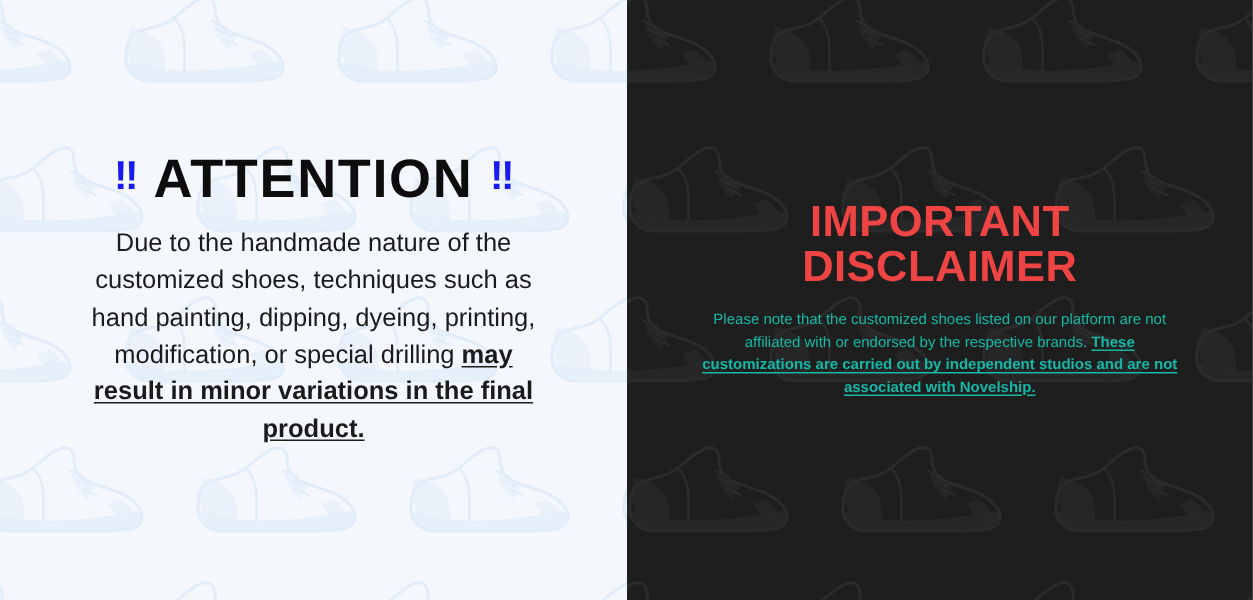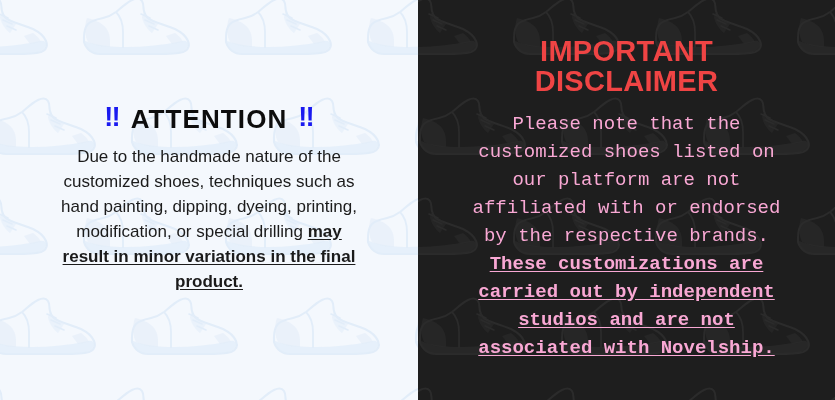--- a/index.html
+++ b/index.html
@@ -63,21 +63,21 @@
     color:#1a1af0;
     font-size:27px;
     font-weight:bold;
     letter-spacing:-1px;
     line-height:1;
     transform:translateY(-1px);
   }
 
   .attn-title {
     color:#0d0d0d;
-    font-size:26px;
+    font-size:36px;
     font-weight:bold;
     letter-spacing:1.1px;
     line-height:1;
   }
 
   .attn-body {
     color:#1b1b1b;
     font-size:17px;
     line-height:1.47;
     max-width:312px;
@@ -99,26 +99,25 @@
   .disc-title {
     color:#ef4444;
     font-size:29px;
     font-weight:bold;
     line-height:1.03;
     letter-spacing:0.3px;
     margin-bottom:14px;
   }
 
   .disc-body {
-    color:#f9a8d4;
-    font-size:19px;
+    color:#14b8a6;
+    font-size:10px;
     line-height:1.47;
     max-width:320px;
     margin:0 auto;
-    font-family:Liberation Mono, monospace;
   }
 
   .disc-body .em {
     font-weight:bold;
     text-decoration:underline;
     text-underline-offset:2px;
   }
 </style>
 </head>
 <body>

